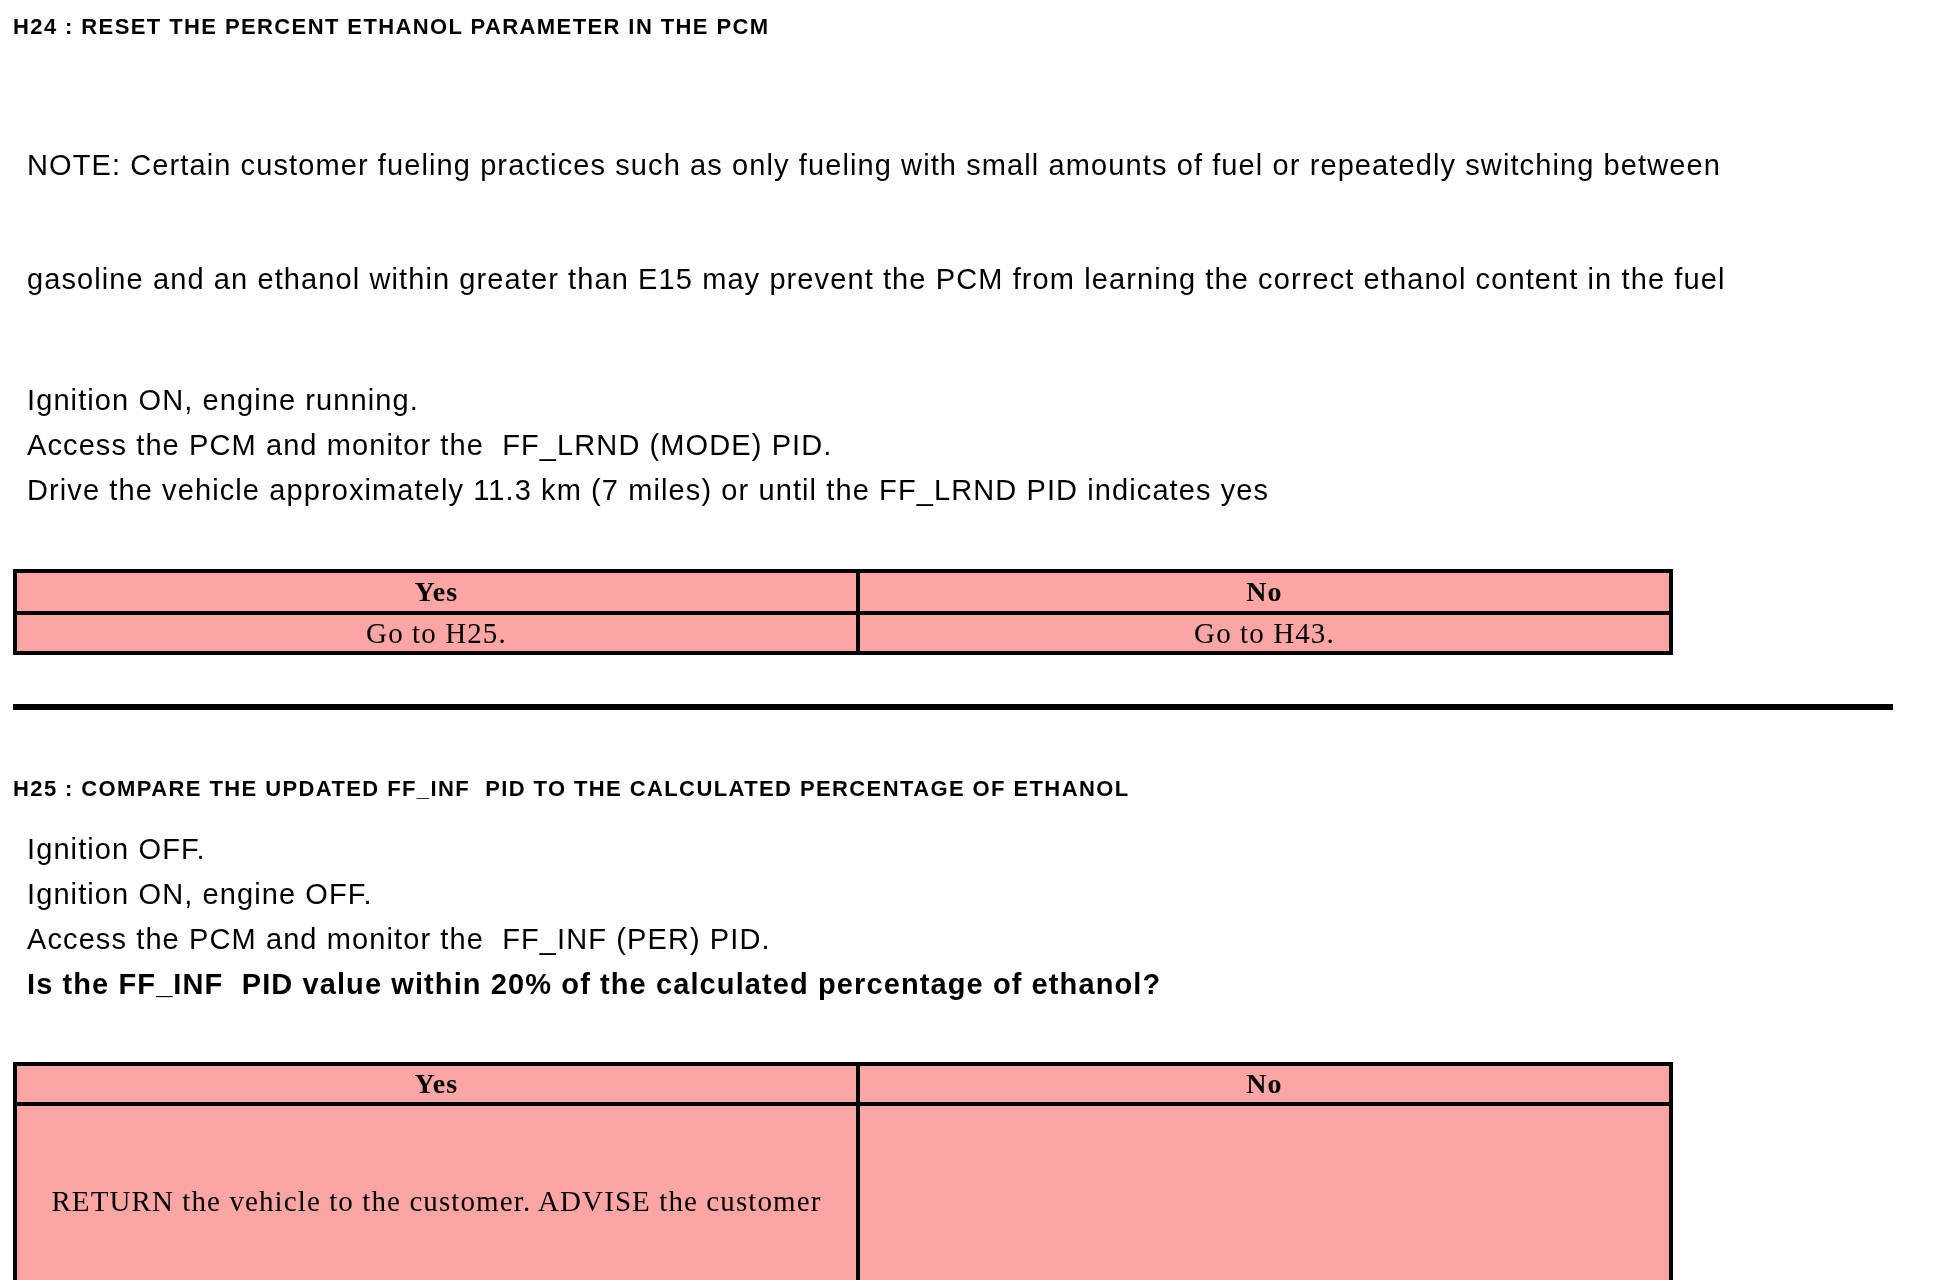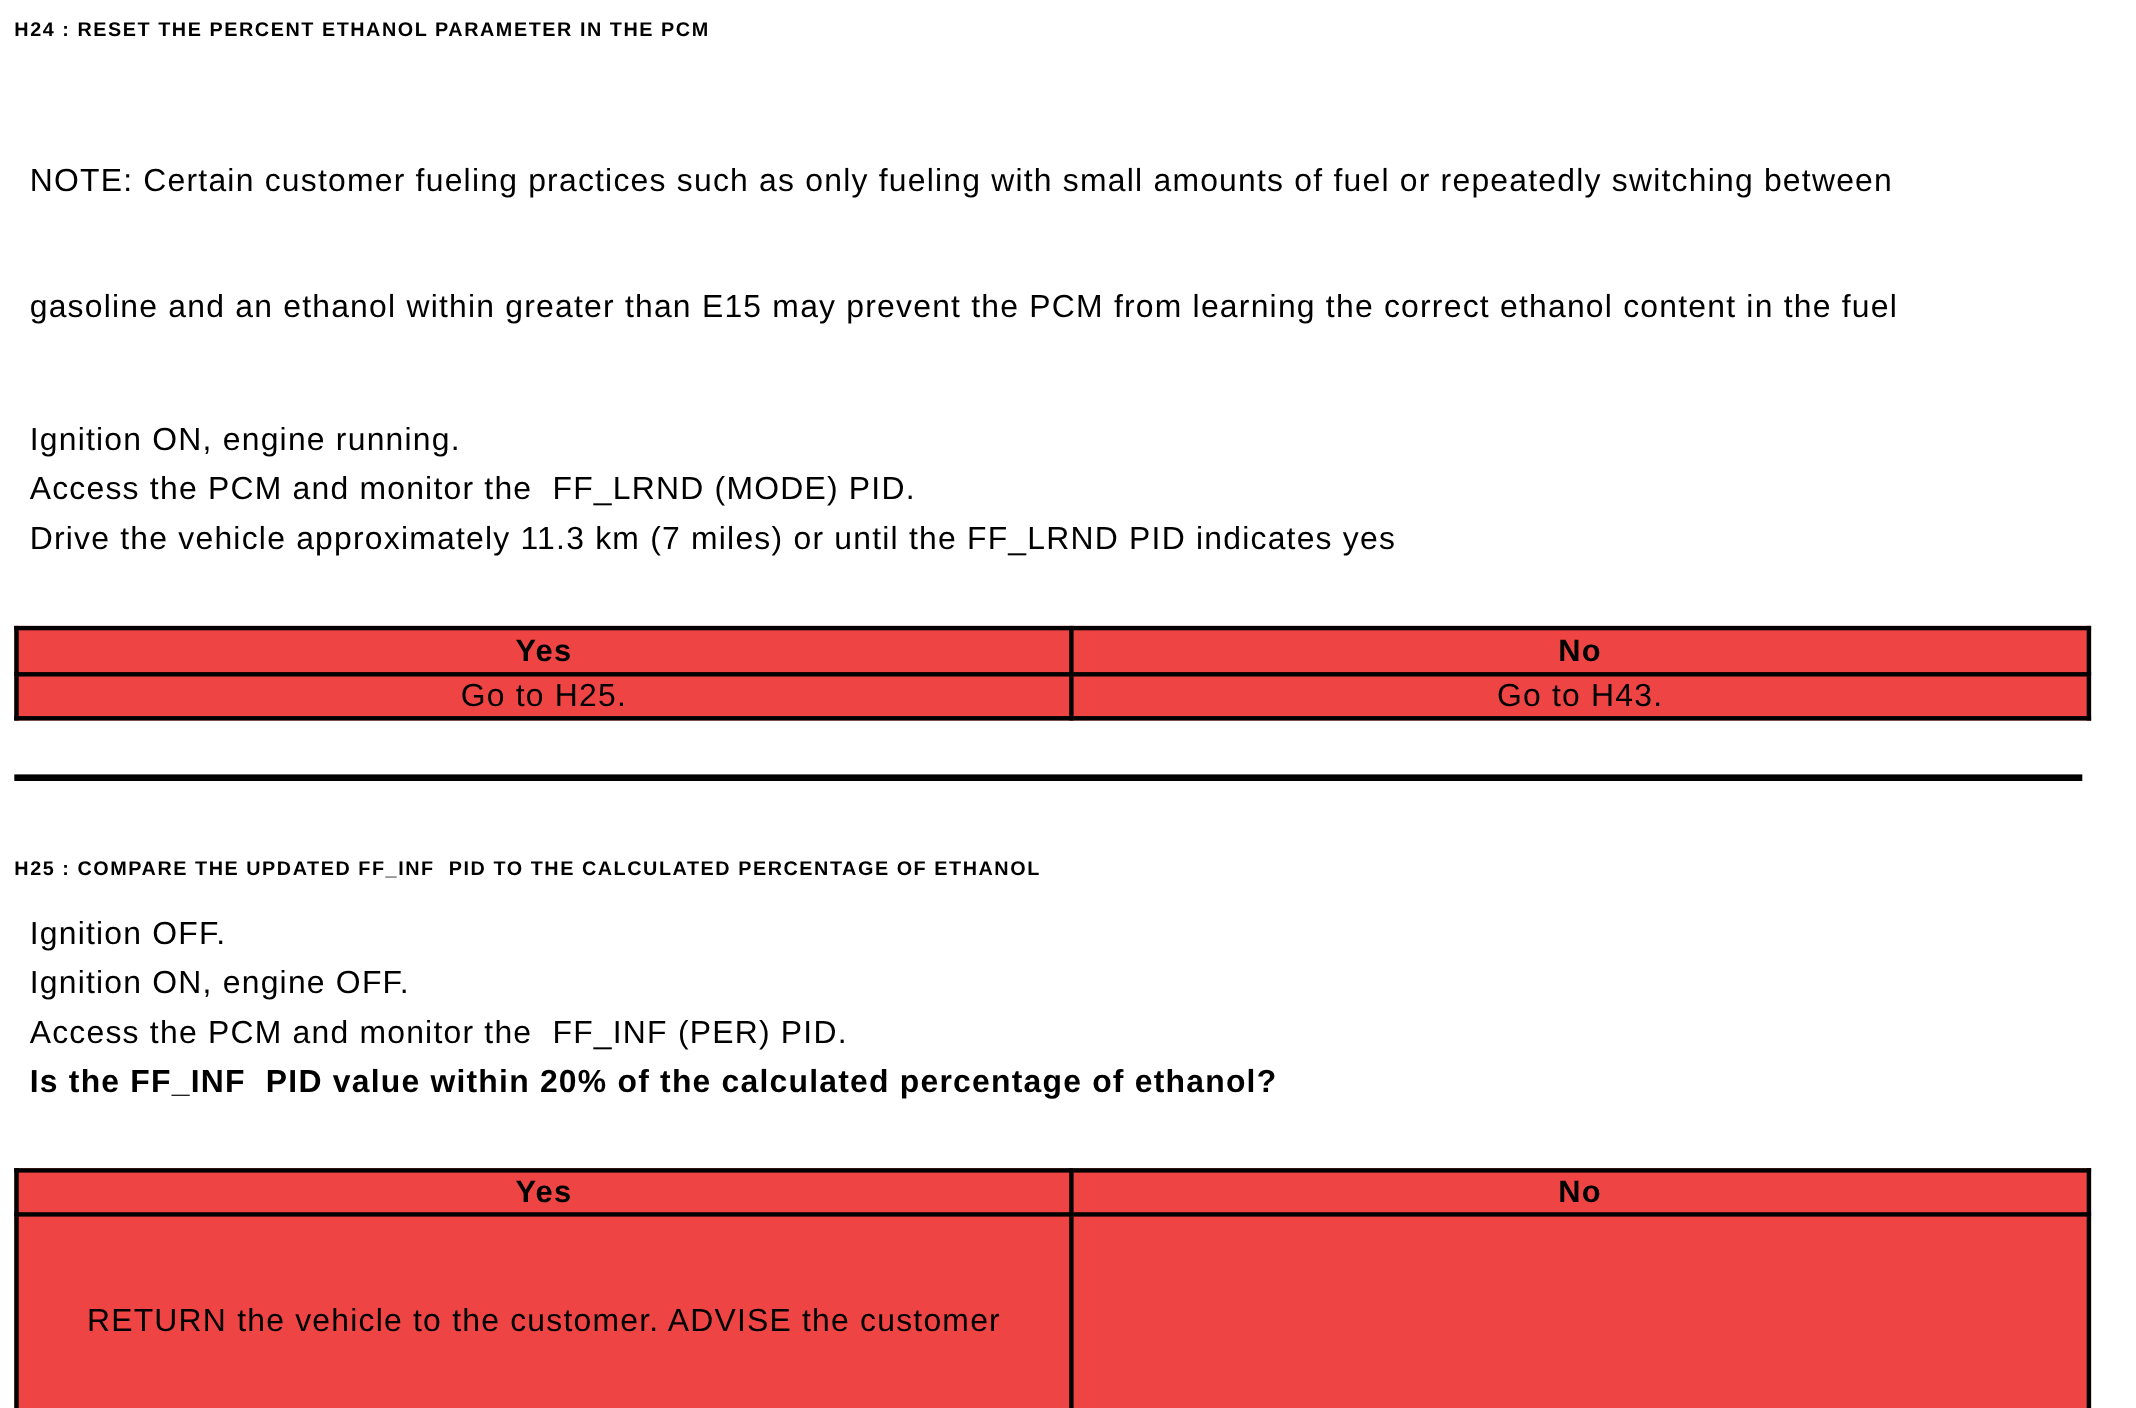--- a/index.html
+++ b/index.html
@@ -18,21 +18,21 @@
   .page {
     position: relative;
     width: 1942px;
     height: 1280px;
     padding: 14px 0 0 13px;
     box-sizing: border-box;
     background: #ffffff;
   }
   .heading {
     font-weight: bold;
-    font-size: 18px;
+    font-size: 22px;
     line-height: 26px;
     letter-spacing: 1.4px;
     white-space: pre-wrap;
   }
   .para {
     font-size: 29px;
     line-height: 38px;
     letter-spacing: 1.1px;
     margin: 7px 0 0 14px;
     white-space: pre-wrap;
@@ -40,22 +40,23 @@
   .para.first-of-section { margin-top: 28px; }
   .note { margin-top: 30px; }
   .question { font-weight: bold; }
   .narrow {
     font-size: 27px;
     letter-spacing: 0px;
   }
   table.dtable {
     border-collapse: collapse;
     table-layout: fixed;
-    width: 1888px;
-    background: #ef4444;
+    width: 1660px;
+    background: #fca5a5;
+    font-family: Liberation Serif, serif;
   }
   table.dtable th, table.dtable td {
     border: 4px solid #000000;
     padding: 0;
     text-align: center;
     white-space: pre-wrap;
     overflow: hidden;
   }
   table.dtable th {
     font-weight: bold;

